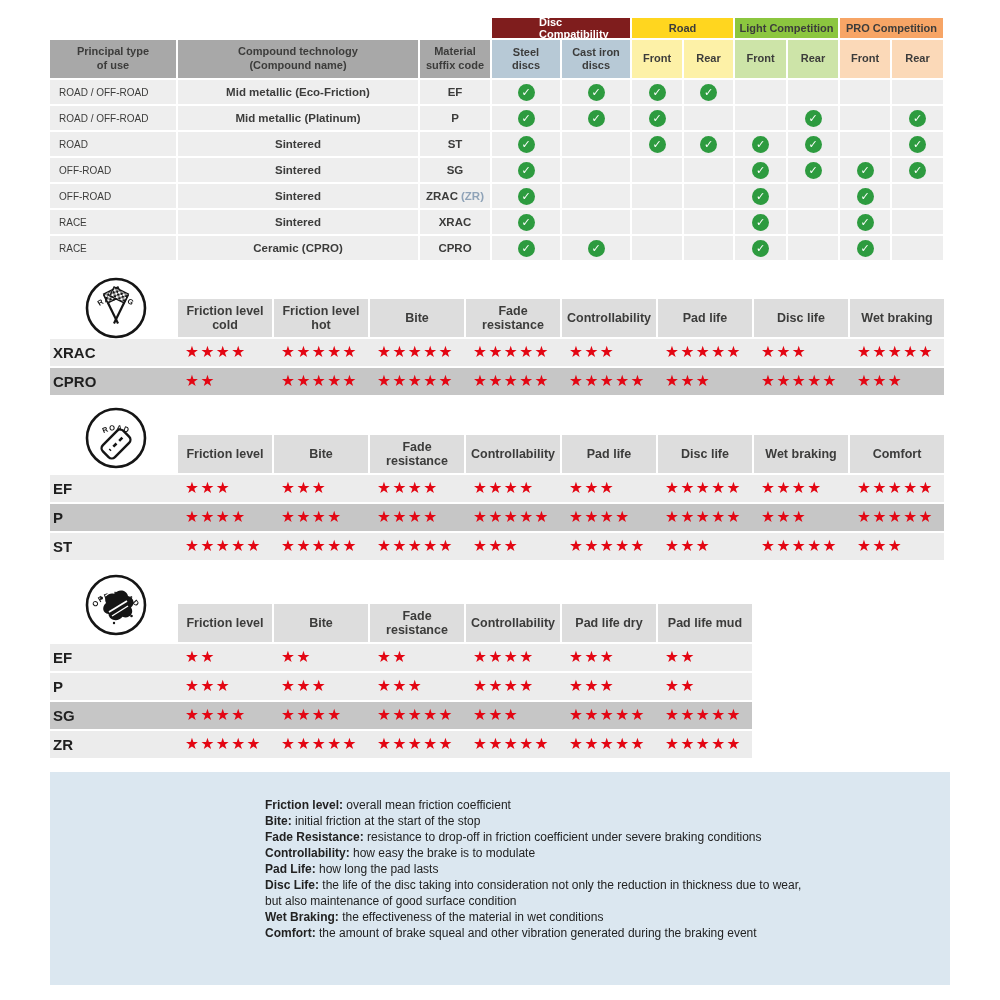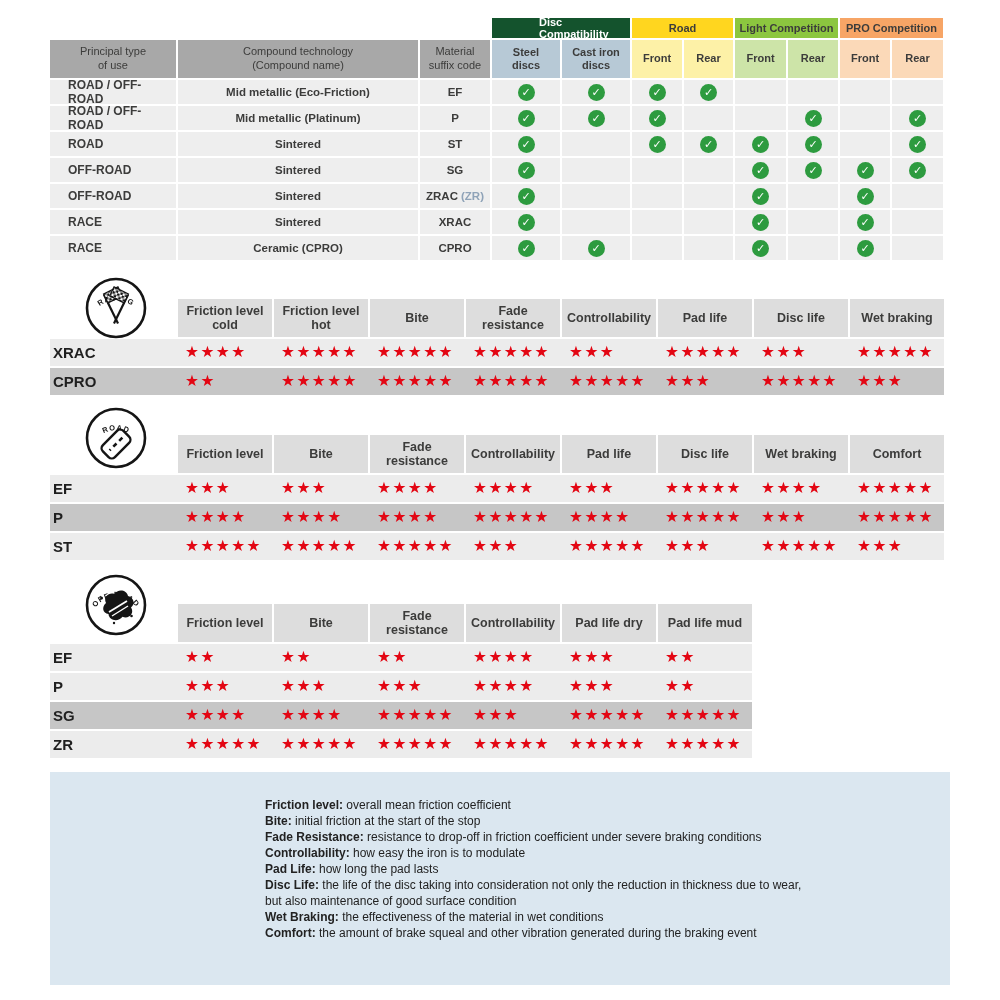--- a/index.html
+++ b/index.html
@@ -7,25 +7,25 @@
   .page{position:relative;width:1000px;height:1000px;background:#fff;
         font-family:"Liberation Sans","DejaVu Sans",sans-serif;color:#3c3c3b;overflow:hidden}
 
   
   #compat{position:absolute;left:50px;top:18px;display:grid;
           grid-template-columns:126px 240px 70px 68px 68px 50px 49px 51px 50px 50px 51px;
           grid-template-rows:20px 38px repeat(7,24px);gap:2px}
   .spacer{grid-column:span 3;background:transparent}
   .cg{display:flex;align-items:center;justify-content:center;font-size:11px;font-weight:bold}
   .lh{background:#a8a8a8;display:flex;align-items:center;justify-content:center;text-align:center;
-      font-size:11px;font-weight:normal;white-space:pre-line;line-height:1.25;padding:0 5px}
+      font-size:11px;font-weight:bold;white-space:pre-line;line-height:1.25;padding:0 5px}
   .sh{display:flex;align-items:center;justify-content:center;text-align:center;
       font-size:11px;font-weight:bold;line-height:1.2;padding:2px 8px}
   .cell{background:#eeeeee;display:flex;align-items:center;justify-content:center;font-size:11px}
-  .cell.use{justify-content:flex-start;padding-left:18px;font-weight:bold;font-size:12px}
+  .cell.use{justify-content:flex-start;padding-left:9px;font-weight:normal;font-size:10px}
   .cell.tech{font-weight:bold;font-size:11.5px}
   .cell.code{font-weight:bold;font-size:11.5px;gap:3px}
   .code .note{color:#8fa3b8;font-weight:bold}
   .check{width:17px;height:17px;border-radius:50%;background:#2d9b3f;color:#fff;
          display:flex;align-items:center;justify-content:center;font-size:11px;font-weight:bold;
          font-family:"DejaVu Sans",sans-serif}
 
   
   .badge{position:absolute;width:64px;height:64px}
   #icon-0{left:84px;top:276px}
@@ -52,21 +52,21 @@
   #legend h3{color:#e30613;font-size:12.5px;font-weight:bold;margin-bottom:9px;letter-spacing:.3px}
   .lline{font-size:12px;line-height:16px;color:#222}
   .lterm{font-weight:bold;color:#222}
 </style>
 </head>
 <body>
 
 <div class="page">
   <section id="compat">
       <div class="spacer"></div>
-      <div class="cg" style="grid-column: span 2; background: #14532d; color: rgb(255, 255, 255); padding-left: 47px;">Disc Compatibility</div>
+      <div class="cg" style="grid-column: span 2; background: #7f1d1d; color: rgb(255, 255, 255); padding-left: 47px;">Disc Compatibility</div>
       <div class="cg" style="grid-column: span 2; background: rgb(255, 214, 31); color: rgb(60, 60, 59);">Road</div>
       <div class="cg" style="grid-column: span 2; background: rgb(140, 198, 63); color: rgb(60, 60, 59);">Light Competition</div>
       <div class="cg" style="grid-column: span 2; background: rgb(247, 165, 102); color: rgb(60, 60, 59);">PRO Competition</div>
       <div class="lh">Principal type
 of use</div>
       <div class="lh">Compound technology
 (Compound name)</div>
       <div class="lh">Material
 suffix code</div>
       <div class="sh" style="background: rgb(183, 201, 214);">Steel discs</div>
@@ -406,21 +406,21 @@
         <div class="stars" aria-label="5 of 5">★★★★★</div>
         <div class="stars" aria-label="5 of 5">★★★★★</div>
       </div>
     </section>
 
   <aside id="legend">
     <div id="legend-lines">
         <div class="lline"><b class="lterm">Friction level:&nbsp;</b><span class="ltext">overall mean friction coefficient</span></div>
         <div class="lline"><b class="lterm">Bite:&nbsp;</b><span class="ltext">initial friction at the start of the stop</span></div>
         <div class="lline"><b class="lterm">Fade Resistance:&nbsp;</b><span class="ltext">resistance to drop-off in friction coefficient under severe braking conditions</span></div>
-        <div class="lline"><b class="lterm">Controllability:&nbsp;</b><span class="ltext">how easy the iron is to modulate</span></div>
+        <div class="lline"><b class="lterm">Controllability:&nbsp;</b><span class="ltext">how easy the brake is to modulate</span></div>
         <div class="lline"><b class="lterm">Pad Life:&nbsp;</b><span class="ltext">how long the pad lasts</span></div>
         <div class="lline"><b class="lterm">Disc Life:&nbsp;</b><span class="ltext">the life of the disc taking into consideration not only the reduction in thickness due to wear,</span></div>
         <div class="lline"><span class="ltext">but also maintenance of good surface condition</span></div>
         <div class="lline"><b class="lterm">Wet Braking:&nbsp;</b><span class="ltext">the effectiveness of the material in wet conditions</span></div>
         <div class="lline"><b class="lterm">Comfort:&nbsp;</b><span class="ltext">the amount of brake squeal and other vibration generated during the braking event</span></div>
       </div>
   </aside>
 </div>
 
 </body></html>

